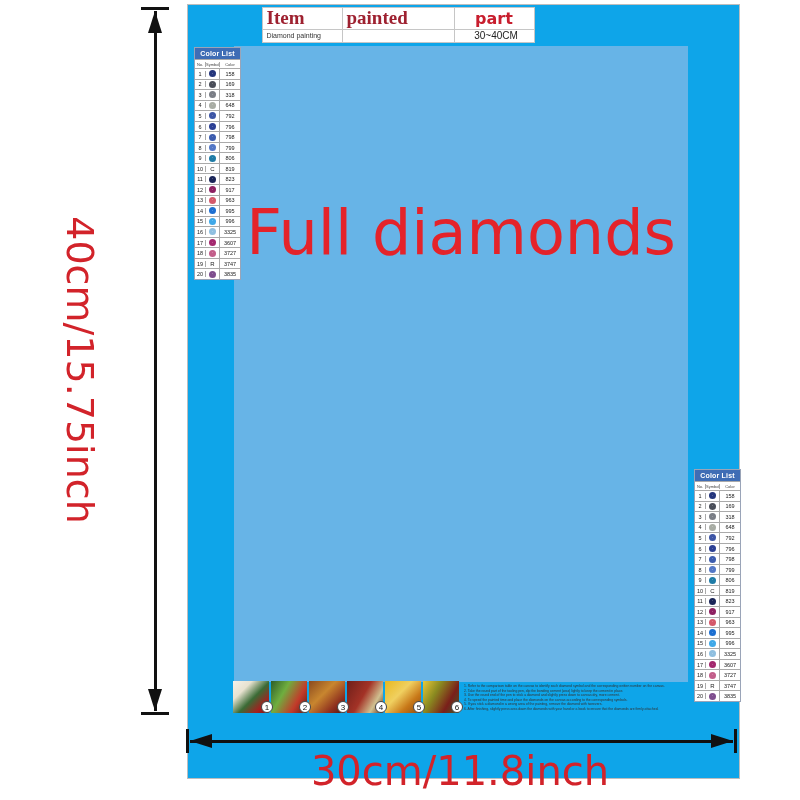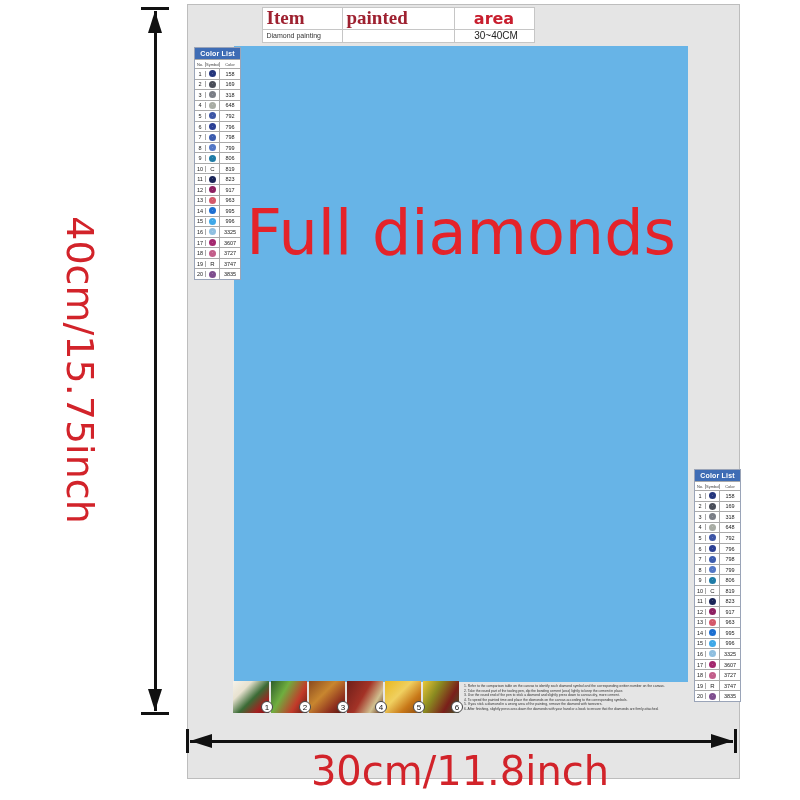--- a/index.html
+++ b/index.html
@@ -3,21 +3,21 @@
 <meta charset="utf-8">
 <style>
   html,body{margin:0;padding:0;}
   body{
     width:800px;height:800px;position:relative;background:#ffffff;
     font-family:"Liberation Sans",sans-serif;overflow:hidden;
   }
   
   .sheet{
     position:absolute;left:187px;top:4px;width:553px;height:775px;
-    background:#e5e5e5;border:1px solid #bdbdbd;box-sizing:border-box;
+    background:#0ea5e9;border:1px solid #bdbdbd;box-sizing:border-box;
   }
   
   .itbl{
     position:absolute;left:74px;top:2px;width:242px;
     display:grid;grid-template-columns:80px 112px 80px;
     background:#fff;
   }
   .itbl-cell{
     border:1px solid #c6c6c6;margin:-0.5px;box-sizing:border-box;
     display:flex;align-items:center;padding-left:4px;background:#fff;
@@ -108,21 +108,21 @@
   }
 </style>
 </head>
 <body>
 
 <div class="sheet">
 
   <div class="itbl">
     <div class="itbl-cell itbl-h">Item</div>
     <div class="itbl-cell itbl-h">painted</div>
-    <div class="itbl-cell itbl-h size">area</div>
+    <div class="itbl-cell itbl-h size">part</div>
     <div class="itbl-cell itbl-r">Diamond painting</div>
     <div class="itbl-cell itbl-r"></div>
     <div class="itbl-cell itbl-r sz">30~40CM</div>
   </div>
 
   <div class="paste">
     <div class="paste-line1">Full diamonds</div>
   </div>
 
   <div class="clist left">

